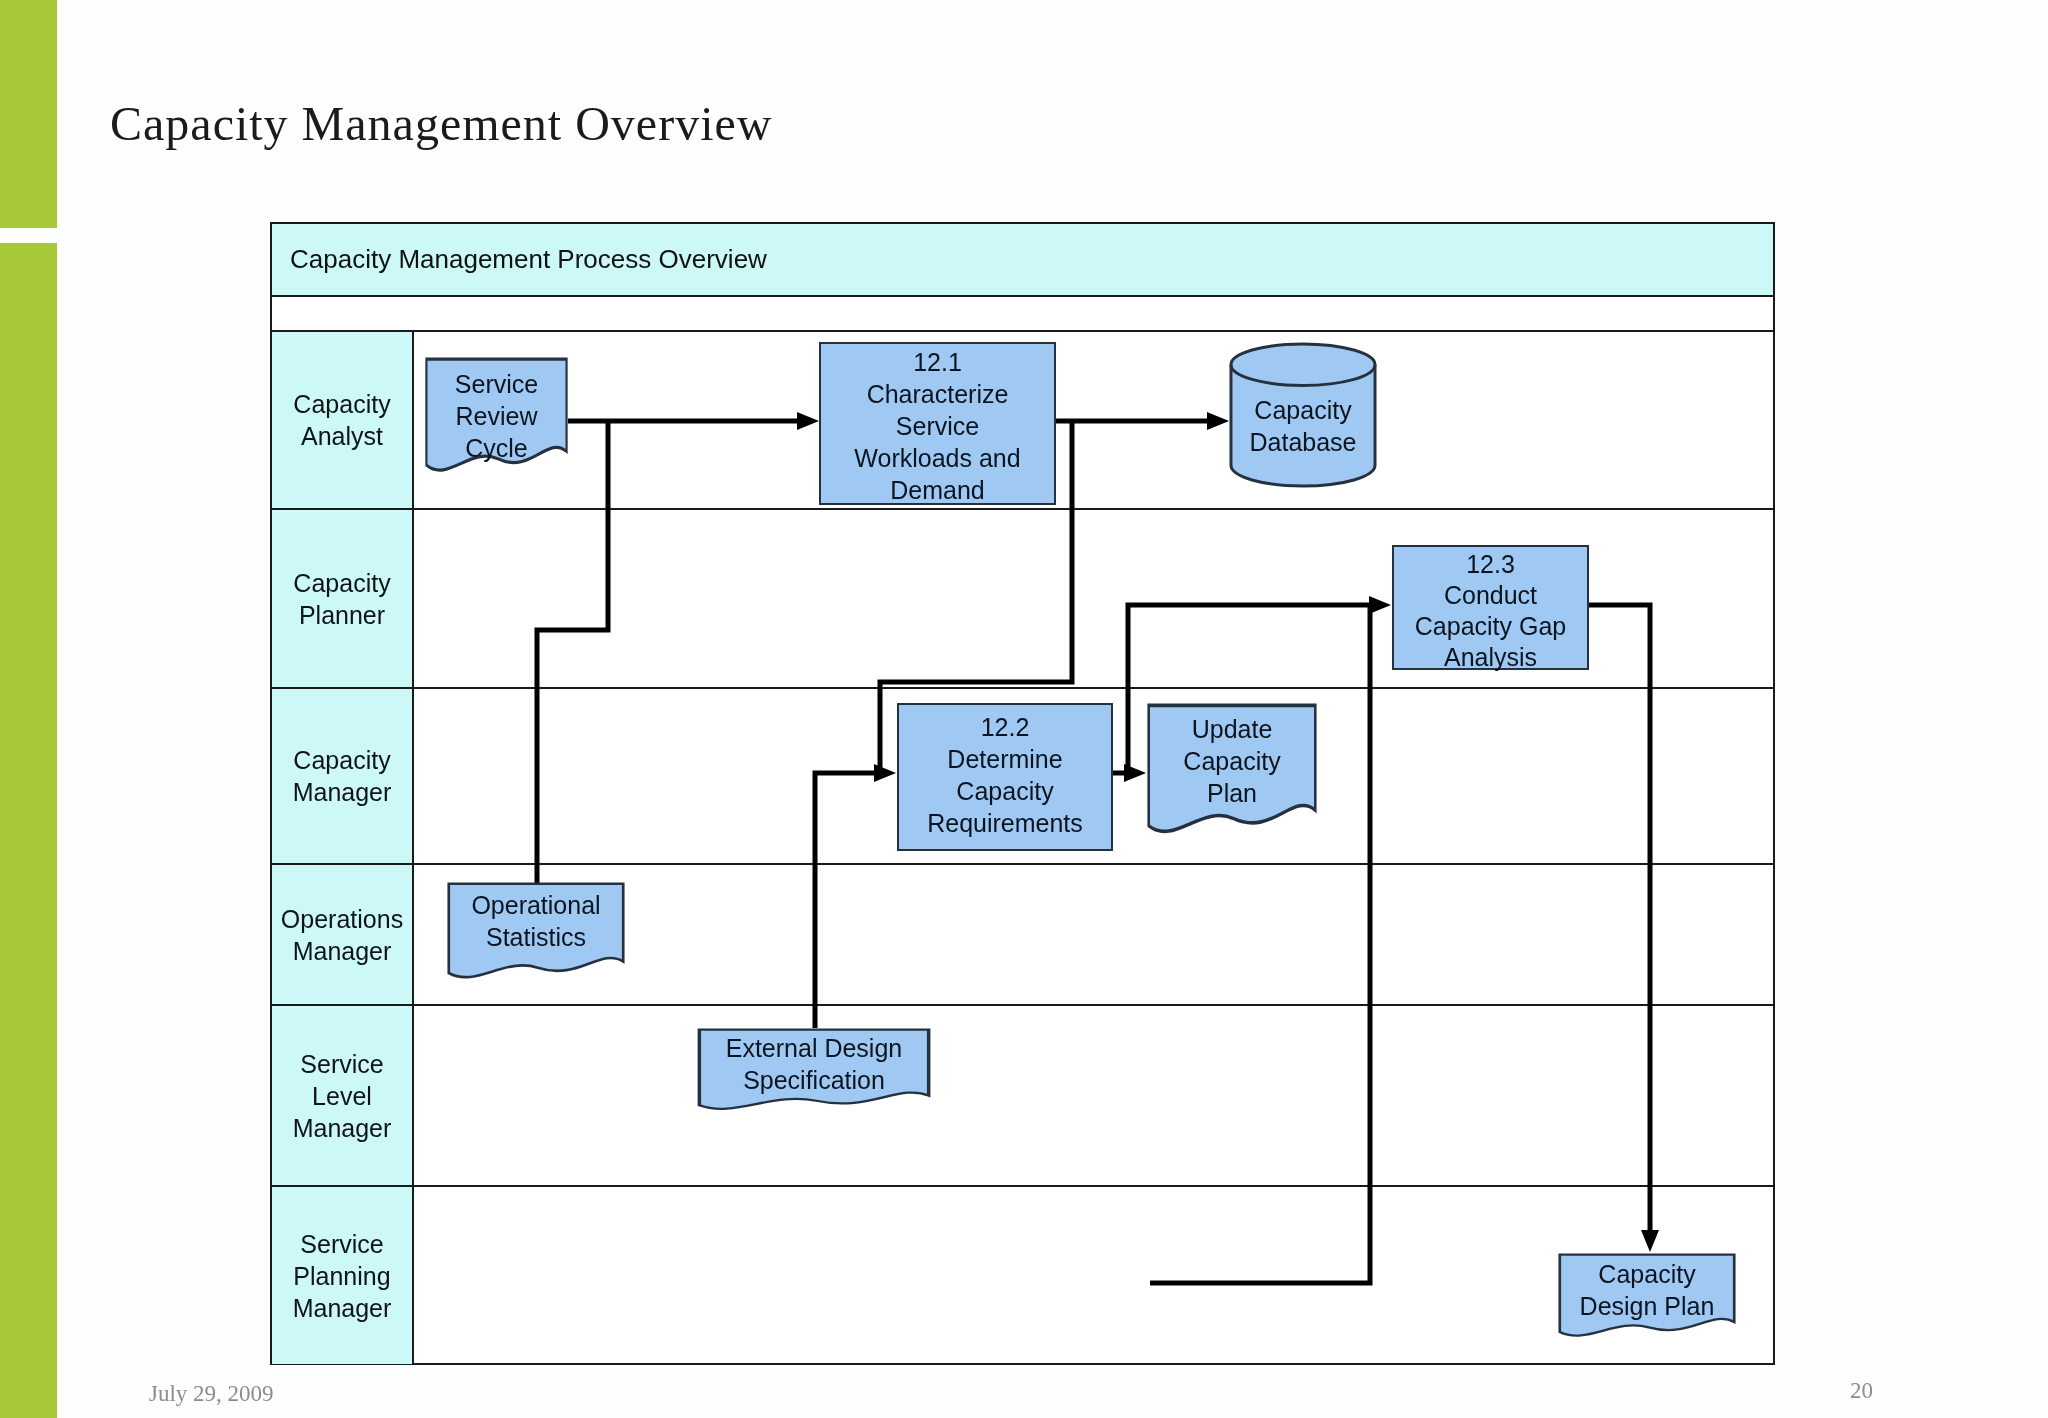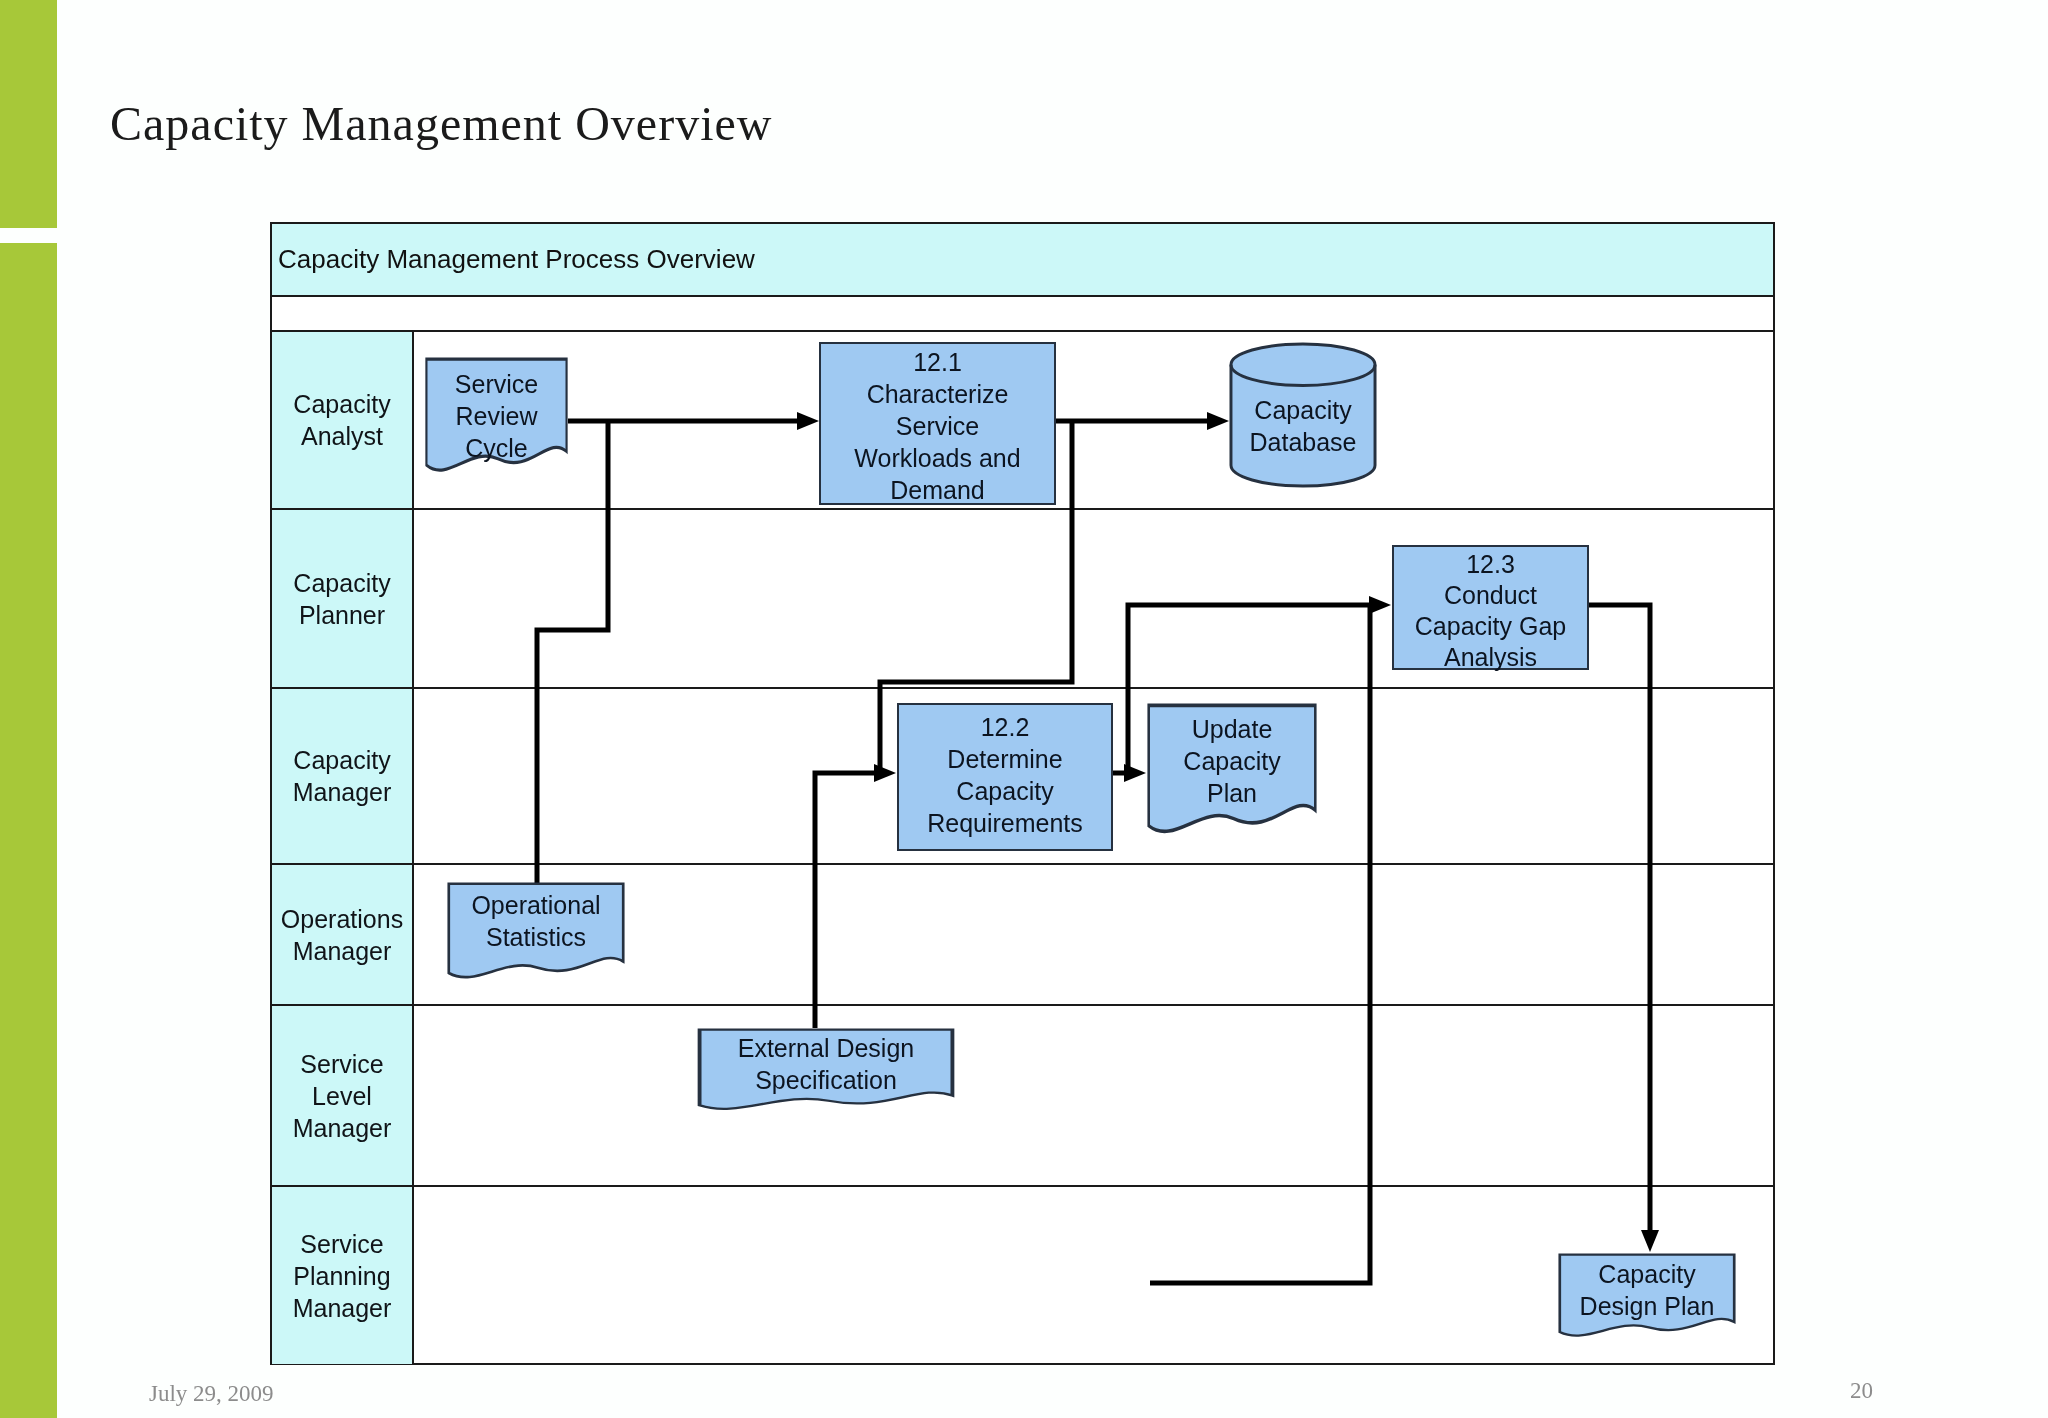--- a/index.html
+++ b/index.html
@@ -17,21 +17,21 @@
     font-family:"Liberation Serif",serif;font-weight:400;
     font-size:48px;color:#1b1b1b;letter-spacing:1px;white-space:nowrap;
   }
   
   #diagram{
     position:absolute;left:270px;top:222px;width:1505px;height:1143px;
     border:2px solid #1a1a1a;box-sizing:border-box;background:#ffffff;
   }
   .dg-header{
     height:73px;box-sizing:border-box;border-bottom:2px solid #1a1a1a;
-    background:#ccf8f8;display:flex;align-items:center;padding-left:6px;
+    background:#ccf8f8;display:flex;align-items:center;padding-left:18px;
     font-size:26px;color:#111;
   }
   .dg-spacer{height:35px;box-sizing:border-box;border-bottom:2px solid #1a1a1a;background:#ffffff;}
   .lane{position:relative;box-sizing:border-box;border-bottom:2px solid #1a1a1a;}
   .lane:last-child{border-bottom:none;}
   .lane-label{
     position:absolute;left:0;top:0;bottom:0;width:142px;box-sizing:border-box;
     border-right:2px solid #1a1a1a;background:#ccf8f8;
     display:flex;align-items:center;justify-content:center;text-align:center;
     font-size:25px;line-height:32px;color:#101418;white-space:pre-line;
@@ -171,21 +171,21 @@
   </div>
 
   <div class="shape" style="left:447px;top:882px;width:178px;height:106px;">
     <svg class="doc-svg" viewBox="0 0 200 120" preserveAspectRatio="none">
       <path class="doc-body" d="M2,2 H198 V90 C172,74 148,112 102,97 C64,85 32,120 2,103 Z"></path>
     </svg>
     <div class="shape-label" style="top:7px">Operational
 Statistics</div>
   </div>
 
-  <div class="shape" style="left:697px;top:1028px;width:258px;height:90px;">
+  <div class="shape" style="left:697px;top:1028px;width:234px;height:90px;">
     <svg class="doc-svg" viewBox="0 0 200 120" preserveAspectRatio="none">
       <path class="doc-body" d="M2,2 H198 V90 C172,74 148,112 102,97 C64,85 32,120 2,103 Z"></path>
     </svg>
     <div class="shape-label" style="top:4px">External Design
 Specification</div>
   </div>
 
 
   <div class="shape" style="left:1558px;top:1253px;width:178px;height:92px;">
     <svg class="doc-svg" viewBox="0 0 200 120" preserveAspectRatio="none">

